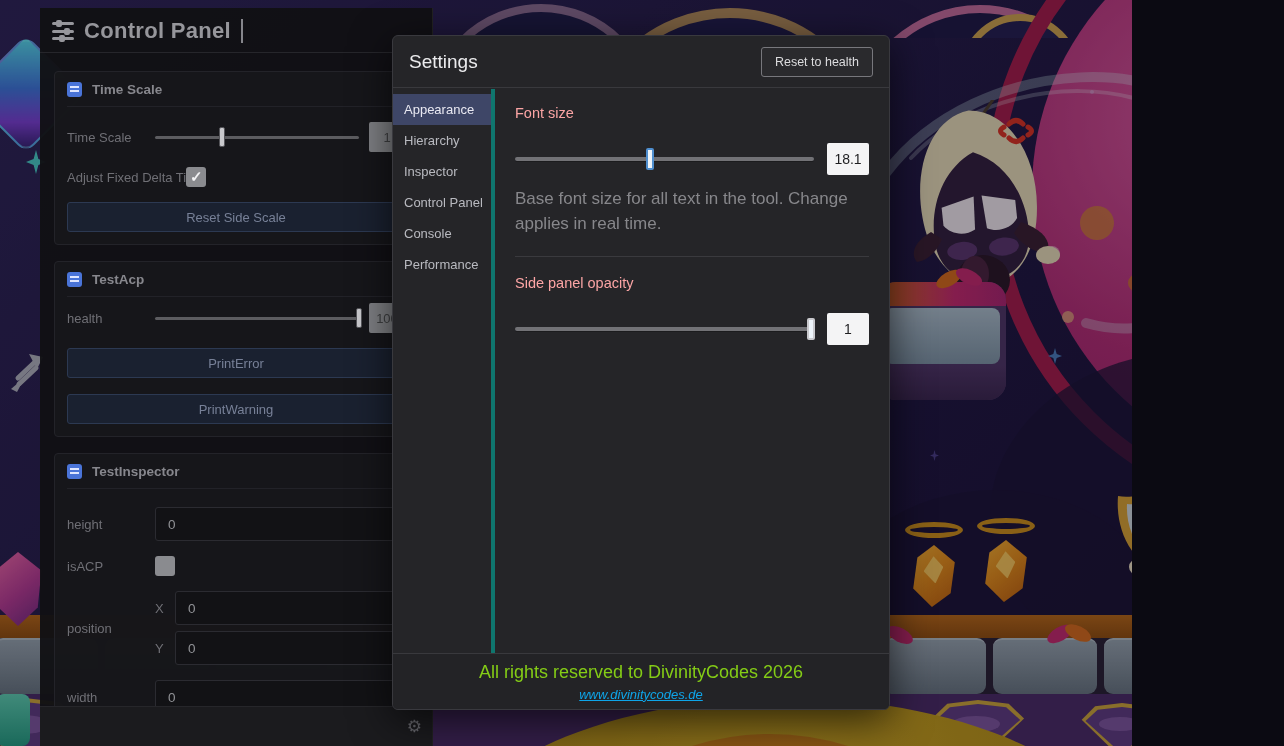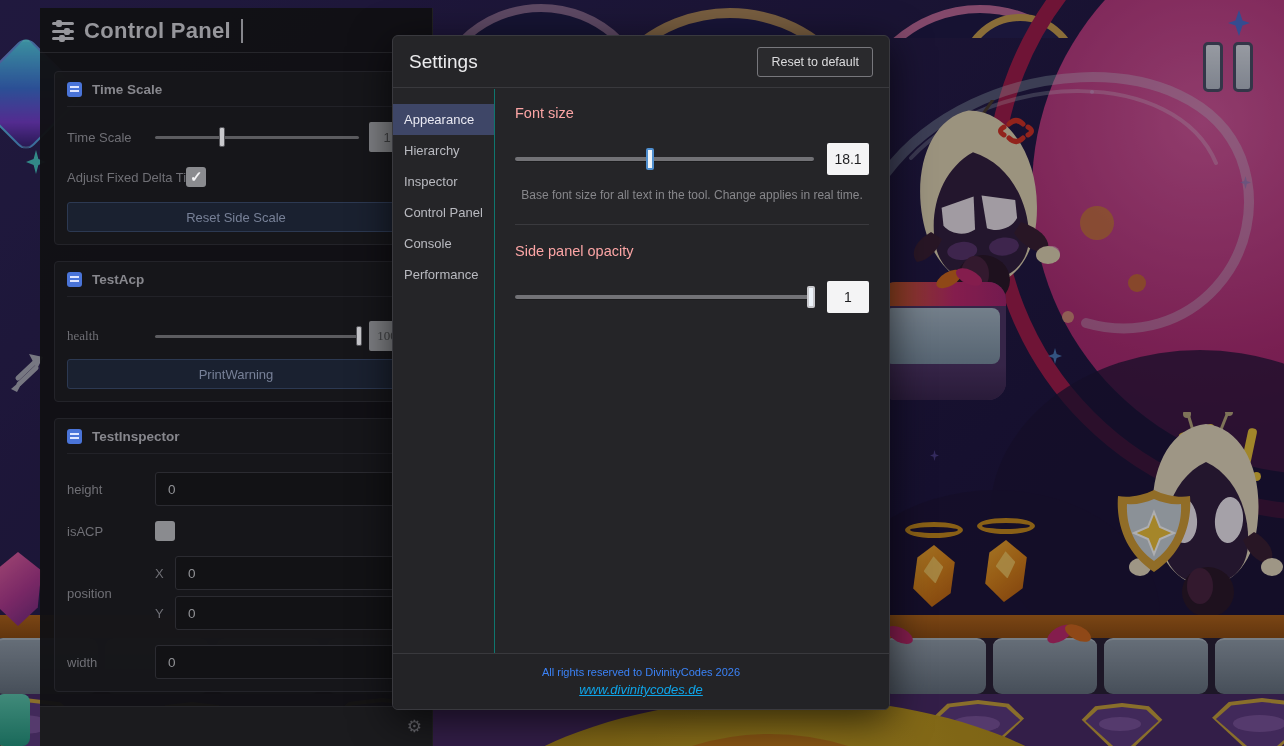--- a/index.html
+++ b/index.html
@@ -1,18 +1,18 @@
 <!DOCTYPE html>
 <html><head>
 <meta charset="utf-8">
 <style>
   * { box-sizing: border-box; margin: 0; padding: 0; }
   html,body { background:#0b0a12; }
   body { font-family: "Liberation Sans", sans-serif; }
-  #stage { position:relative; width:1284px; height:746px; overflow:hidden;
+  #stage { position:relative; width:1132px; height:746px; overflow:hidden;
     background: linear-gradient(135deg,#2f2458 0%, #281e4c 35%, #201741 70%, #1b1338 100%); }
   .star-dot { position:absolute; width:4px; height:4px; border-radius:50%; background:#cfd4ff; opacity:.28; }
   .sparkle { position:absolute; background:#49c9c4;
     clip-path: polygon(50% 0,62% 38%,100% 50%,62% 62%,50% 100%,38% 62%,0 50%,38% 38%); }
 
   .top-rings { position:absolute; left:420px; top:0; width:864px; height:38px; overflow:hidden; }
   .ring-c { position:absolute; border-radius:50%; }
 
   .planet-pink { position:absolute; left:986px; top:-140px; width:660px; height:660px; border-radius:50%;
     border:16px solid #a21d4c; background:transparent; }
@@ -105,21 +105,21 @@
   .card-title { font-size:13.5px; font-weight:700; color:#87878d; }
   .cp-row { display:flex; align-items:center; gap:10px; margin-top:15px; }
   .cp-label { font-size:13px; color:#6f6f75; width:78px; flex:0 0 78px; }
   .cp-slider { position:relative; flex:1; height:3px; background:#5c5c60; border-radius:2px; }
   .cp-slider .handle { position:absolute; top:50%; transform:translate(-50%,-50%); width:6px; height:20px;
     background:#c9c9cd; border:1px solid #55555a; border-radius:2px; }
   .cp-valbox { width:36px; height:30px; background:#7f8084; border-radius:2px; color:#3f4042; font-size:13px;
     display:flex; align-items:center; justify-content:center; overflow:hidden; flex:0 0 36px; }
   .cb { width:20px; height:20px; background:#8a8b8f; border-radius:3px; display:flex; align-items:center;
     justify-content:center; color:#f2f2f4; font-size:15px; font-weight:700; cursor:pointer; }
-  .cp-btn { display:block; width:100%; height:30px; margin-top:8px; background:#1a2130; border:1px solid #2c3952;
+  .cp-btn { display:block; width:100%; height:30px; margin-top:16px; background:#1a2130; border:1px solid #2c3952;
     border-radius:3px; color:#778097; font-size:13px; cursor:pointer; font-family:inherit; }
   .cp-btn.first { margin-top:15px; }
   .cp-input { flex:1; height:34px; background:#121215; border:1px solid #2b2b31; border-radius:3px; color:#919296;
     font-size:13.5px; padding:0 12px; font-family:inherit; }
   .pos-group { flex:1; display:flex; flex-direction:column; gap:6px; }
   .pos-row { display:flex; align-items:center; gap:8px; }
   .pos-letter { font-size:13px; color:#6f6f75; width:12px; }
   .cp-footer { position:absolute; left:0; right:0; bottom:0; height:40px; background:#1b1b1e; border-top:1px solid #26262a;
     display:flex; align-items:center; justify-content:flex-end; padding:0 10px; }
   .gear { color:#66666c; font-size:17px; cursor:pointer; }
@@ -127,38 +127,38 @@
   
   .modal { position:absolute; left:392px; top:35px; width:498px; height:675px; background:#252528;
     border:1px solid #39393e; border-radius:6px; overflow:hidden; z-index:100;
     box-shadow:0 10px 40px rgba(0,0,0,.65); }
   .modal-header { height:52px; display:flex; align-items:center; justify-content:space-between;
     padding:0 16px; border-bottom:1px solid #39393d; }
   .modal-title { font-size:19px; font-weight:500; color:#ececee; }
   .reset-btn { background:#2a2a2d; border:1px solid #77777c; border-radius:3px; color:#dcdcde;
     font-size:12.5px; padding:7px 13px; cursor:pointer; font-family:inherit; }
   .modal-body { position:absolute; top:53px; left:0; right:0; bottom:56px; display:flex; }
-  .tabs { width:102px; border-right:1px solid #0f766e; padding-top:15px; flex:0 0 102px; }
+  .tabs { width:102px; border-right:4px solid #0f766e; padding-top:5px; flex:0 0 102px; }
   .tab { height:31px; display:flex; align-items:center; padding-left:11px; font-size:13px; color:#b9bac0; cursor:pointer; }
   .tab.active { background:#3e4667; color:#e9e9f2; }
   .content { flex:1; padding:16px 20px; overflow:hidden; }
   .set-label { font-size:14.5px; color:#fca5a5; }
   .set-slider-row { display:flex; align-items:center; gap:13px; margin-top:22px; }
   .set-slider { position:relative; flex:1; height:4px; background:#727276; border-radius:2px;
     box-shadow:0 1px 0 #1c1c1e; }
   .set-slider .handle { position:absolute; top:50%; transform:translate(-50%,-50%); width:8px; height:22px;
     background:#eef4fa; border:2px solid #4f8fd0; border-radius:2px; cursor:pointer; }
   .set-slider .handle.plain { border-color:#c9c9cd; }
   .set-valbox { width:42px; height:32px; background:#f4f4f5; border-radius:2px; color:#1e1e20; font-size:14px;
     display:flex; align-items:center; justify-content:center; flex:0 0 42px; }
-  .set-desc { margin-top:12px; font-size:12px; line-height:1.45; color:#87878b;text-align:center; }
+  .set-desc { margin-top:12px; font-size:17px; line-height:1.45; color:#87878b; }
   .set-divider { border:none; border-top:1px solid #3a3a3e; margin:20px 0 18px 0; }
   .modal-footer { position:absolute; left:0; right:0; bottom:0; height:56px; background:#232326;
     border-top:1px solid #39393d; display:flex; flex-direction:column; align-items:center; justify-content:center; gap:4px; }
-  .footer-copy { font-size:11px; color:#3b82f6; }
+  .footer-copy { font-size:18px; color:#84cc16; }
   .footer-link { font-size:13px; font-style:italic; color:#0ea5e9; text-decoration:underline; cursor:pointer; }
 </style>
 </head>
 <body>
 
 <div id="stage">
 
   <div class="top-rings">
     <div class="ring-c" style="left:6px;top:4px;width:230px;height:230px;border:8px solid #8a6a8f;background:#201c48;"></div>
     <div class="ring-c" style="left:160px;top:8px;width:300px;height:300px;border:10px solid #b08a5a;background:#231e4e;"></div>
@@ -371,27 +371,28 @@
           </div>
         </div>
         <button class="cp-btn first">Reset Side Scale</button>
       </div>
 
       <div class="card" style="margin-top:16px;">
         <div class="card-head">
           <span class="script-icon"></span>
           <span class="card-title">TestAcp</span>
         </div>
-        <div class="cp-row" style="margin-top:24px;font-family:Liberation Serif, serif;">
+        <div class="cp-row" style="margin-top:6px;">
           <span class="cp-label">health</span>
           <div class="cp-slider">
             <div class="handle" style="left: 100%;"></div>
           </div>
           <div class="cp-valbox">100</div>
         </div>
+        <button class="cp-btn first">PrintError</button>
         <button class="cp-btn">PrintWarning</button>
       </div>
 
       <div class="card" style="margin-top:16px;">
         <div class="card-head">
           <span class="script-icon"></span>
           <span class="card-title">TestInspector</span>
         </div>
         <div class="cp-row" style="margin-top:18px;">
           <span class="cp-label">height</span>
@@ -423,21 +424,21 @@
 
     </div>
     <div class="cp-footer">
       <span class="gear">⚙</span>
     </div>
   </div>
 
   <div class="modal">
     <div class="modal-header">
       <span class="modal-title">Settings</span>
-      <button class="reset-btn">Reset to default</button>
+      <button class="reset-btn">Reset to health</button>
     </div>
     <div class="modal-body">
       <div class="tabs">
         <div class="tab active">Appearance</div>
         <div class="tab">Hierarchy</div>
         <div class="tab">Inspector</div>
         <div class="tab">Control Panel</div>
         <div class="tab">Console</div>
         <div class="tab">Performance</div>
       </div>

